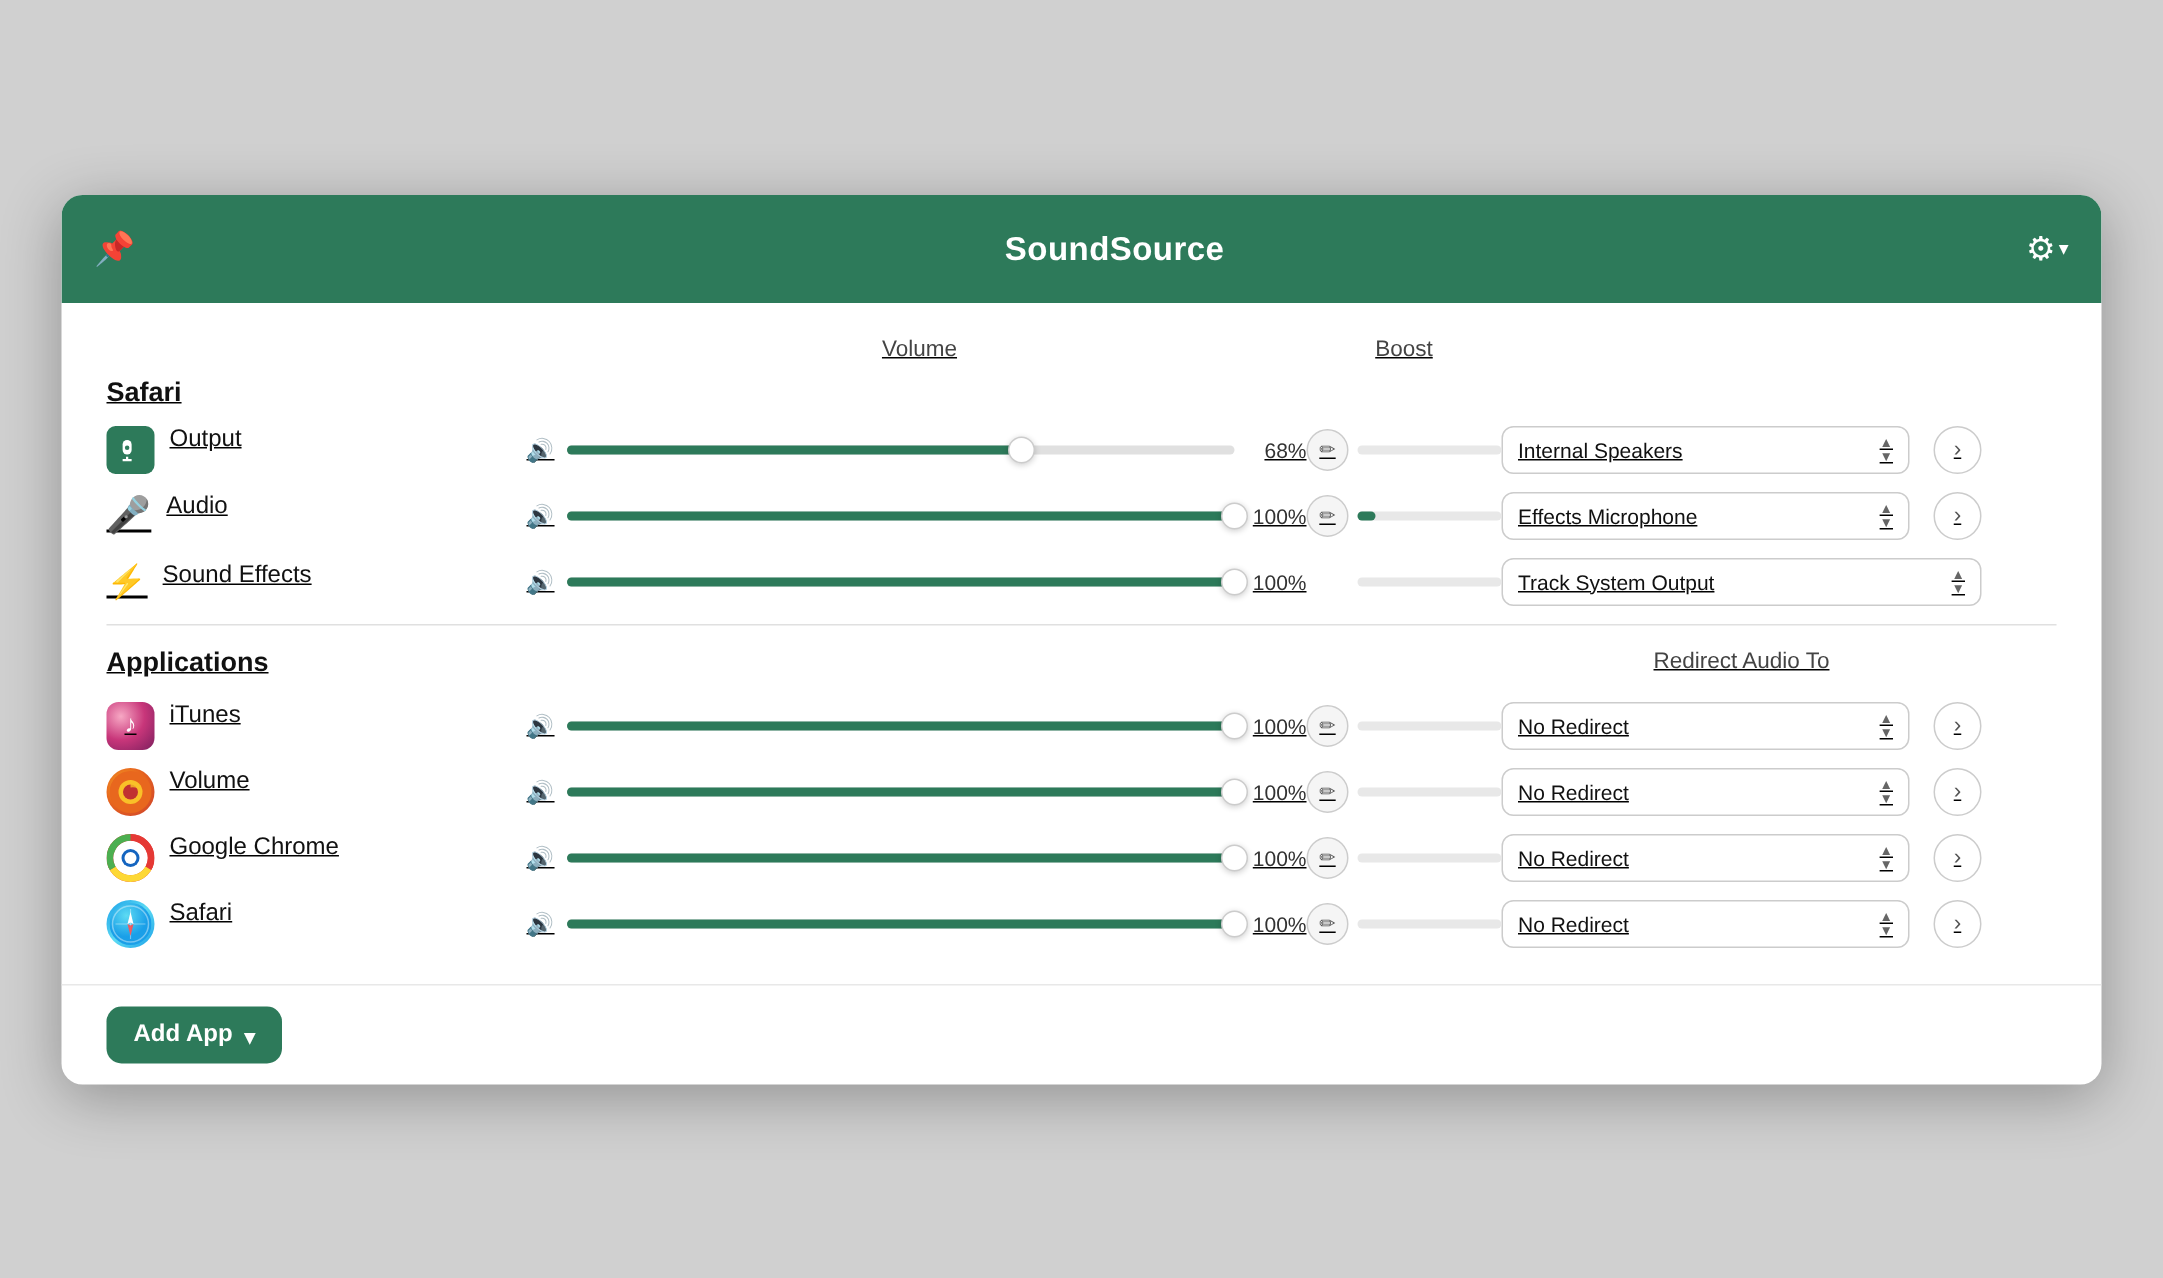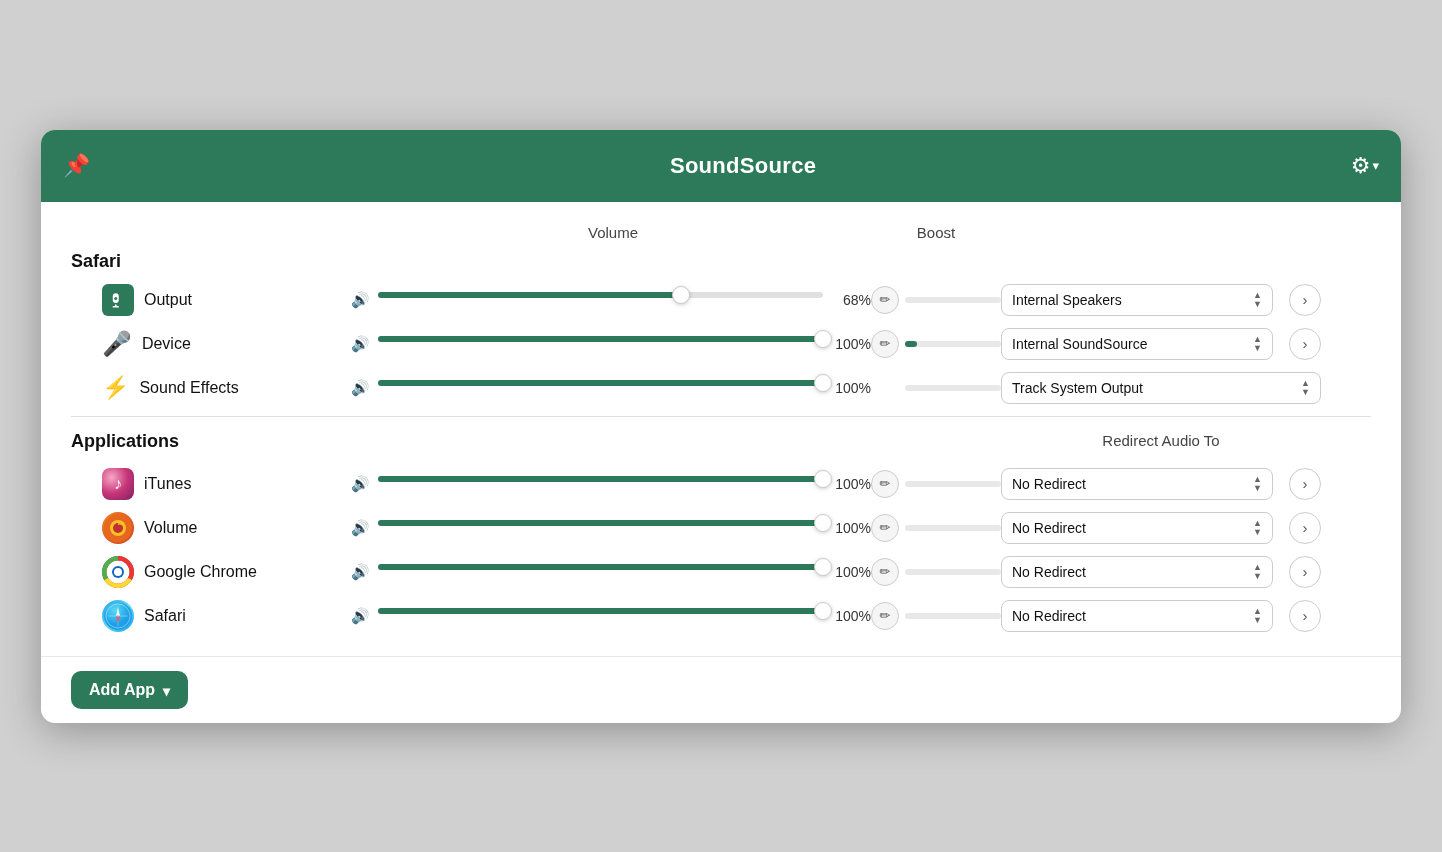--- a/index.html
+++ b/index.html
@@ -58,20 +58,21 @@
       gap: 2px;
       cursor: pointer;
     }
     .gear-chevron {
       color: #fff;
       font-size: 13px;
     }
     
     .content {
       padding: 22px 30px 18px 30px;
+      text-decoration: underline;
     }
     
     .col-headers {
       display: grid;
       grid-template-columns: 280px 1fr 130px 320px 50px;
       align-items: center;
       margin-bottom: 10px;
       padding-left: 4px;
     }
     .col-header {
@@ -89,39 +90,38 @@
     }
     
     .row {
       display: grid;
       grid-template-columns: 280px 1fr 130px 320px 50px;
       align-items: center;
       padding: 6px 0;
     }
     .app-name {
       display: flex;
-      align-items: center;
       gap: 10px;
       font-size: 16px;
       color: #111;
-      margin-left: 31px;
     }
     
     .volume-area {
       display: flex;
       align-items: center;
       gap: 8px;
     }
     .volume-icon {
       color: #555;
       font-size: 15px;
       flex-shrink: 0;
     }
     .slider-container {
       display: flex;
+      align-items: center;
       flex: 1;
       gap: 8px;
     }
     .slider-track {
       position: relative;
       height: 6px;
       border-radius: 3px;
       background: #e0e0e0;
       flex: 1;
     }
@@ -361,41 +361,41 @@
           <span>Internal Speakers</span>
           <span class="select-arrows">▲<br>▼</span>
         </div>
         <div class="detail-btn">›</div>
       </div>
     </div>
 
     <div class="row">
       <div class="app-name">
         <span class="input-icon">🎤</span>
-        <span>Device</span>
+        <span>Audio</span>
       </div>
       <div class="volume-area">
         <span class="volume-icon">🔊</span>
         <div class="slider-container">
           <div class="slider-track">
             <div class="slider-fill" style="width:100%"></div>
             <div class="slider-thumb" style="left:100%"></div>
           </div>
           <span class="volume-pct">100%</span>
         </div>
       </div>
       <div class="boost-area">
         <div class="boost-btn">✏</div>
         <div class="boost-track">
           <div class="boost-fill" style="width:12%"></div>
         </div>
       </div>
       <div class="device-select">
         <div class="select-box">
-          <span>Internal SoundSource</span>
+          <span>Effects Microphone</span>
           <span class="select-arrows">▲<br>▼</span>
         </div>
         <div class="detail-btn">›</div>
       </div>
     </div>
 
     <div class="row">
       <div class="app-name">
         <span class="effects-icon">⚡</span>
         <span>Sound Effects</span>

